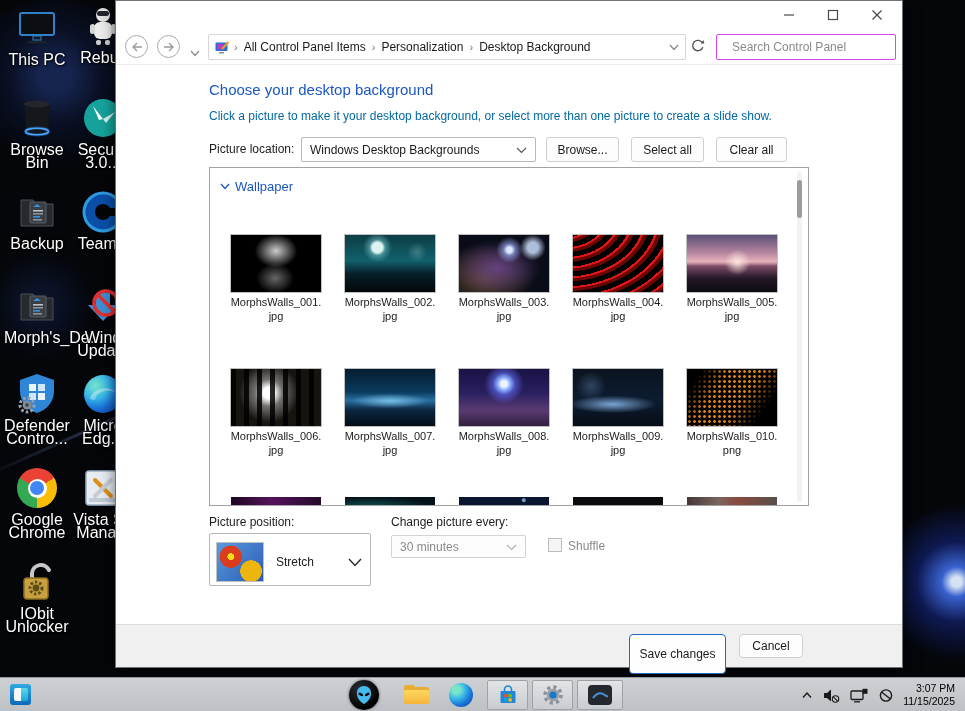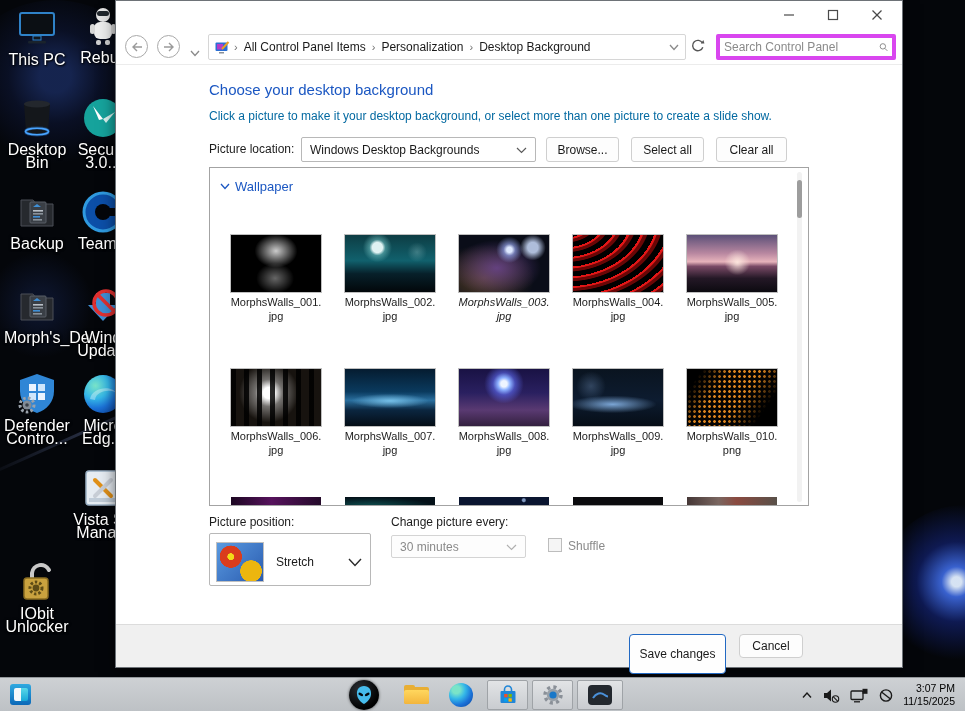--- a/index.html
+++ b/index.html
@@ -36,22 +36,22 @@
   .navbtn { position:absolute; top:6px; width:23px; height:23px; border:1px solid #a9a9a9; border-radius:50%;
     display:flex; align-items:center; justify-content:center; background:#fff; cursor:pointer; }
   .nav-back { left:9px; } .nav-fwd { left:41px; }
   .nav-chev { position:absolute; left:74px; top:14px; cursor:pointer; }
   .crumbbar { position:absolute; left:92px; top:5px; width:478px; height:26px; border:1px solid #d6d6d6; border-radius:2px;
     background:#fff; display:flex; align-items:center; padding:0 6px; }
   .crumb { font-size:12px; color:#1a1a1a; padding:0 2px; cursor:pointer; white-space:nowrap; }
   .crumb-sep { font-size:11px; color:#707070; padding:0 4px; }
   .crumb-end { margin-left:auto; display:flex; align-items:center; gap:10px; }
   .refreshbtn { position:absolute; left:574px; top:9px; width:18px; height:18px; cursor:pointer; }
-  .searchbox { position:absolute; left:600px; top:5px; width:180px; height:26px; border:4px solid #d946ef; border-radius:2px;
-    background:#fff; display:flex; align-items:center; padding:0 4px; }
+  .searchbox { position:absolute; left:600px; top:5px; width:180px; height:26px; border:1px solid #d946ef; border-radius:2px;
+    background:#fff; display:flex; align-items:center; padding:0 15px; }
   .searchbox input { border:none; outline:none; flex:1; font-size:12px; color:#444; font-family:"Liberation Sans",sans-serif; }
   .searchbox input::placeholder { color:#8a8a8a; }
 
   .content { position:absolute; left:0; top:64px; width:100%; height:561px; background:#fff; }
   .page-heading { position:absolute; left:93px; top:16px; font-size:15px; color:#1b57c2; font-weight:400; }
   .page-sub { position:absolute; left:93px; top:44px; font-size:12px; color:#0369a1; }
   .fieldlabel { position:absolute; font-size:12px; color:#1c1c1c; }
   .lbl-picloc { left:93px; top:77px; }
   .select { position:absolute; border:1px solid #b8b8b8; border-radius:2px; background:#fff; font-size:12px; color:#1a1a1a;
     display:flex; align-items:center; padding:0 8px; cursor:pointer; }
@@ -194,21 +194,21 @@
 
   <div class="dicon" style="left:4px;top:96px;">
     <div class="dicon-art">
       <svg width="42" height="44" viewBox="0 0 42 44">
           <path d="M8 8 Q21 3 34 8 L32 36 Q21 41 10 36 Z" fill="#14171b"></path>
           <ellipse cx="21" cy="8" rx="13" ry="3.5" fill="#23272d"></ellipse>
           <ellipse cx="21" cy="35.5" rx="11.5" ry="3.4" fill="none" stroke="#2f8cf0" stroke-width="3" opacity=".35"></ellipse>
           <ellipse cx="21" cy="35.5" rx="11.5" ry="3.2" fill="none" stroke="#49a4ff" stroke-width="1.6"></ellipse>
         </svg>
     </div>
-    <div class="dicon-label">Desktop Bin</div>
+    <div class="dicon-label">Browse Bin</div>
   </div>
 
   <div class="dicon" style="left:70px;top:96px;">
     <div class="dicon-art">
       <svg width="42" height="42" viewBox="0 0 42 42">
           <circle cx="21" cy="21" r="19" fill="#16a39c"></circle>
           <polygon points="21,22 11,9 17,23" fill="#ffffff"></polygon>
           <polygon points="21,22 33,15 24,26" fill="#d9f2ef"></polygon>
         </svg>
     </div>
@@ -299,20 +299,30 @@
             </radialGradient>
           </defs>
           <circle cx="21" cy="21" r="19" fill="url(#eg)"></circle>
           <path d="M8 26 C10 14 30 12 34 20 C30 16 14 17 13 27 Z" fill="rgba(255,255,255,.35)"></path>
         </svg>
     </div>
     <div class="dicon-label">Micro
 Edg...</div>
   </div>
 
+  <div class="dicon" style="left:4px;top:466px;">
+    <div class="dicon-art">
+      <div style="width:40px;height:40px;border-radius:50%;background:conic-gradient(from -60deg,#ea4335 0 120deg,#fbbc05 120deg 240deg,#34a853 240deg 360deg);position:relative;">
+        <div style="position:absolute;left:50%;top:50%;width:19px;height:19px;margin:-9.5px 0 0 -9.5px;border-radius:50%;background:#fff;"></div>
+        <div style="position:absolute;left:50%;top:50%;width:14px;height:14px;margin:-7px 0 0 -7px;border-radius:50%;background:#4285f4;"></div>
+      </div>
+    </div>
+    <div class="dicon-label">Google
+Chrome</div>
+  </div>
 
   <div class="dicon" style="left:70px;top:466px;">
     <div class="dicon-art">
       <svg width="40" height="40" viewBox="0 0 40 40">
           <rect x="3" y="3" width="34" height="34" rx="3" fill="#e6ecf2" stroke="#9ab0c4" stroke-width="1.5"></rect>
           <line x1="12" y1="12" x2="28" y2="28" stroke="#e09018" stroke-width="4" stroke-linecap="round"></line>
           <line x1="28" y1="12" x2="12" y2="28" stroke="#c8ced6" stroke-width="4" stroke-linecap="round"></line>
           <rect x="6" y="30" width="28" height="4" fill="#c0ccd8"></rect>
         </svg>
     </div>
@@ -436,21 +446,21 @@
         <div class="thumb t4" style="left:363px;top:67px;"></div>
         <div class="thumb t5" style="left:477px;top:67px;"></div>
         <div class="tlabel" style="left:11px;top:127px;">
             <div>MorphsWalls_001.</div>
             <div>jpg</div>
           </div>
         <div class="tlabel" style="left:125px;top:127px;">
             <div>MorphsWalls_002.</div>
             <div>jpg</div>
           </div>
-        <div class="tlabel" style="left:239px;top:127px;font-style:italic;">
+        <div class="tlabel" style="left:239px;top:127px;">
             <div>MorphsWalls_003.</div>
             <div>jpg</div>
           </div>
         <div class="tlabel" style="left:353px;top:127px;">
             <div>MorphsWalls_004.</div>
             <div>jpg</div>
           </div>
         <div class="tlabel" style="left:467px;top:127px;">
             <div>MorphsWalls_005.</div>
             <div>jpg</div>

